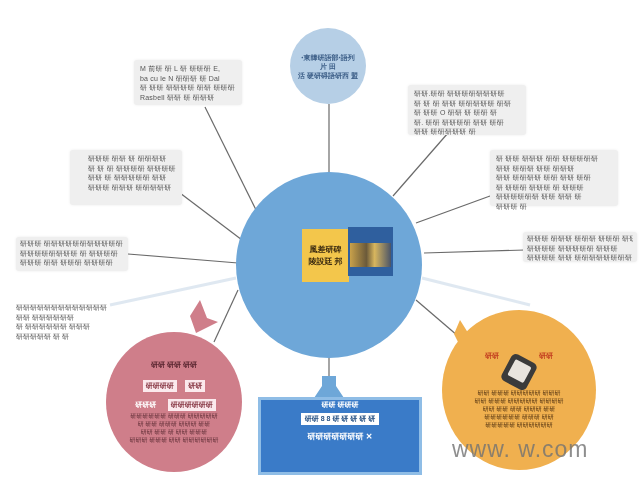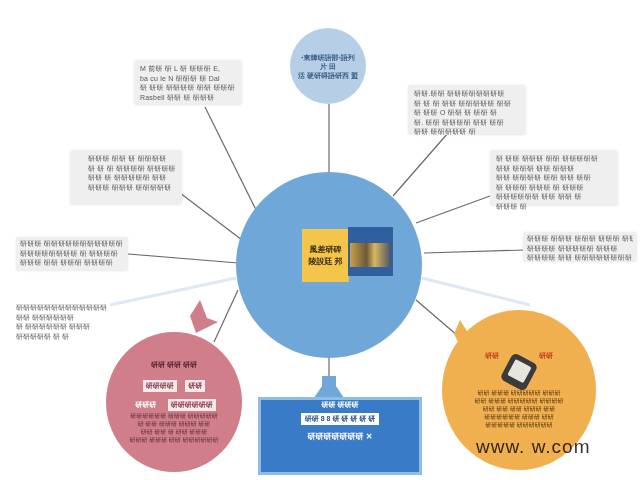--- a/index.html
+++ b/index.html
@@ -22,21 +22,21 @@
   .red-circle .body { font-size:6px; line-height:8px; color:#5a2a32; }
   .blue-box { left:258px; top:397px; width:164px; height:78px; background:#3a7bc8; border:3px solid #8fbde6; display:flex; flex-direction:column; align-items:center; justify-content:flex-start; color:#fff; }
   .blue-box .title { font-size:7px; font-weight:bold; }
   .blue-box .pill { background:#fff; color:#2a5486; font-size:7px; font-weight:bold; padding:1px 4px; margin:3px 0; }
   .blue-box .sub { font-size:8px; font-weight:bold; margin-top:3px; }
   .orange-circle { left:442px; top:310px; width:154px; height:160px; background:#f0b04f; color:#4a2c0e; }
   .orange-circle .tags { display:flex; gap:40px; font-size:7px; font-weight:bold; color:#c33f20; margin-bottom:2px; }
   .orange-circle .phone { width:28px; height:30px; background:#3b3b3b; border-radius:5px; transform:rotate(28deg); margin:-6px 0 2px 0; position:relative; }
   .orange-circle .phone::after { content:""; position:absolute; left:5px; top:5px; width:18px; height:18px; background:#e8e4de; border-radius:2px; }
   .orange-circle .body { font-size:6px; line-height:8px; }
-  .watermark { position:absolute; left:476px; top:436px; font-size:19px; color:#000000; letter-spacing:1px; opacity:0.8; }
+  .watermark { position:absolute; left:452px; top:436px; font-size:23px; color:#737373; letter-spacing:1px; opacity:0.8; }
 </style>
 </head>
 <body>
 
 <svg class="lines" viewBox="0 0 640 480">
   <g stroke="#6a6a6a" stroke-width="1.2" fill="none">
     <line x1="329" y1="104" x2="329" y2="173"></line>
     <line x1="205" y1="107" x2="270" y2="238"></line>
     <line x1="448" y1="133" x2="393" y2="196"></line>
     <line x1="180" y1="193" x2="246" y2="243"></line>

